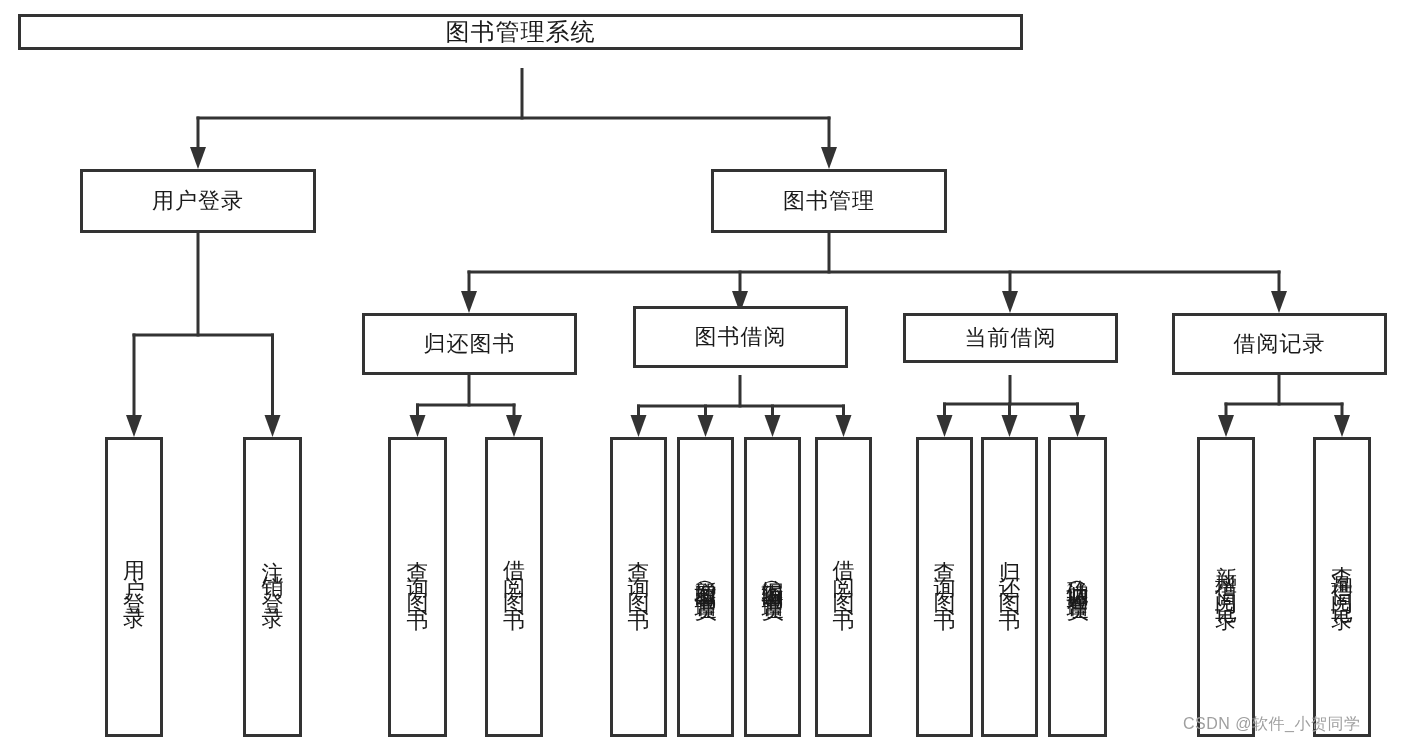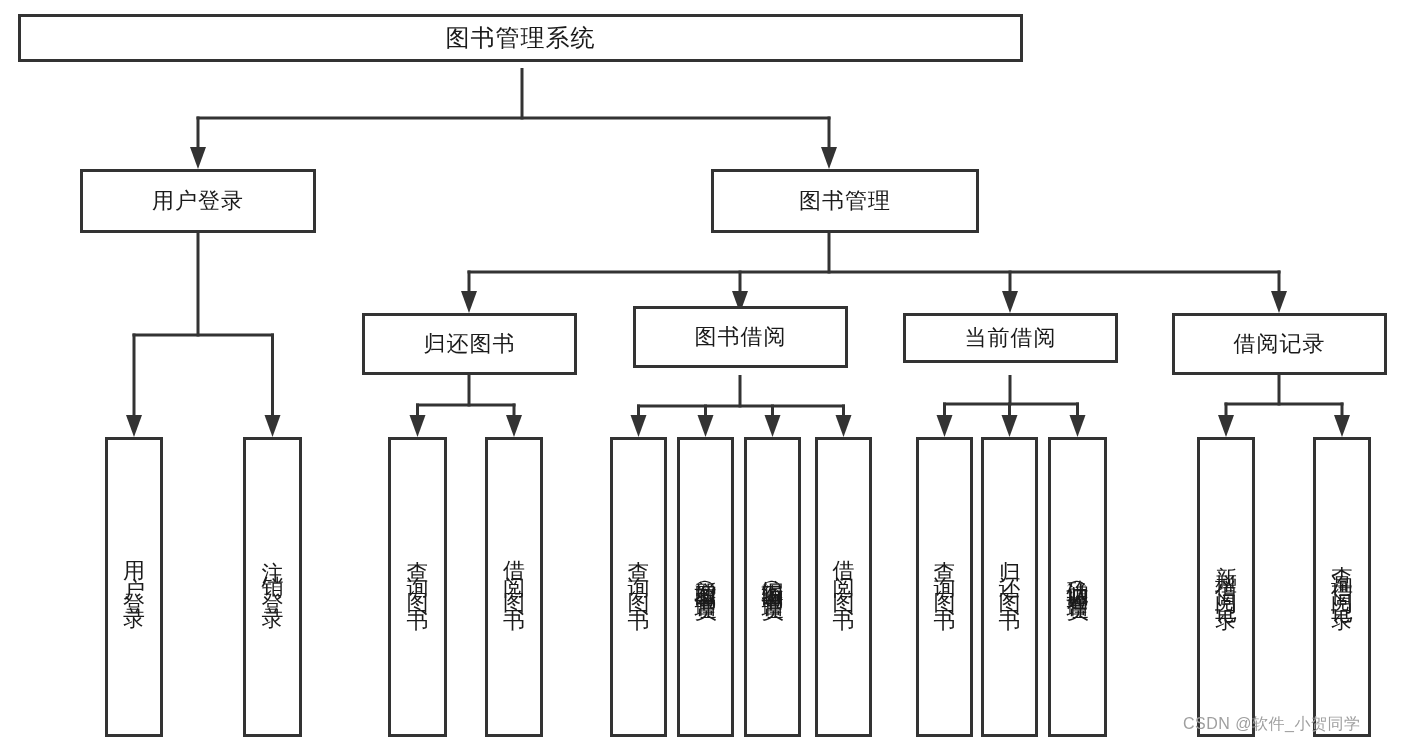--- a/index.html
+++ b/index.html
@@ -120,29 +120,29 @@
     <g>
       <line x1="1279" y1="375" x2="1279" y2="405.5"></line>
       <line x1="1224.5" y1="404" x2="1343.5" y2="404"></line>
       <line x1="1226" y1="402.5" x2="1226" y2="418"></line>
       <line x1="1342" y1="402.5" x2="1342" y2="418"></line>
       <polygon points="1226,437 1218,415 1234,415"></polygon>
       <polygon points="1342,437 1334,415 1350,415"></polygon>
     </g>
   </svg>
 
-  <div class="box root" style="left:18px;top:14px;width:1005px;height:48px">
+  <div class="box root" style="left:18px;top:14px;width:1005px;height:36px">
     <span>图书管理系统</span>
   </div>
 
   <div class="box" style="left:80px;top:169px;width:236px;height:64px">
     <span>用户登录</span>
   </div>
 
-  <div class="box" style="left:711px;top:169px;width:268px;height:64px">
+  <div class="box" style="left:711px;top:169px;width:236px;height:64px">
     <span>图书管理</span>
   </div>
 
   <div class="box" style="left:362px;top:313px;width:215px;height:62px">
     <span>归还图书</span>
   </div>
 
   <div class="box" style="left:633px;top:306px;width:215px;height:62px">
     <span>图书借阅</span>
   </div>

